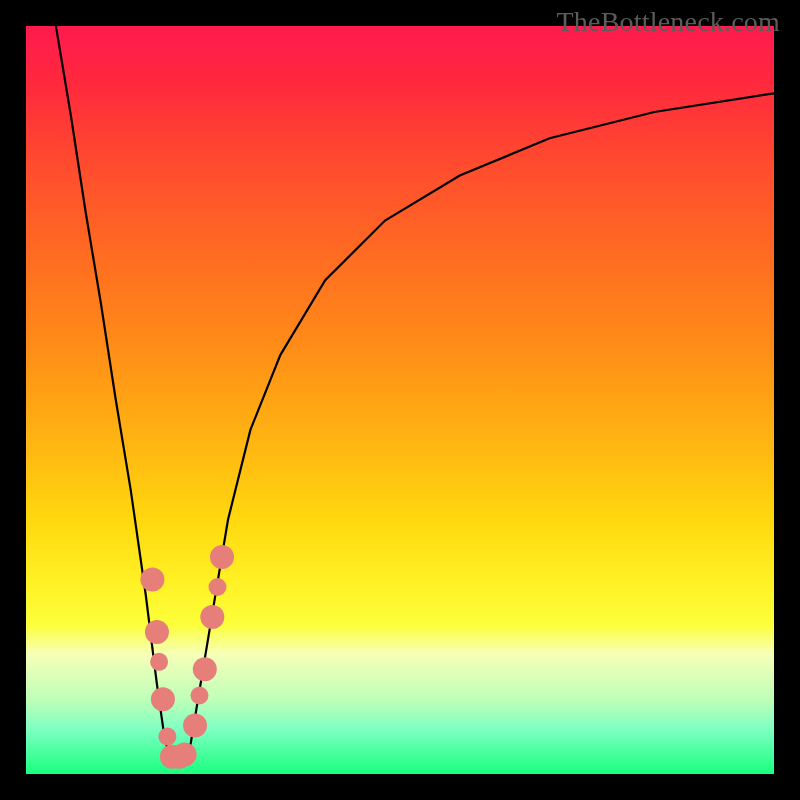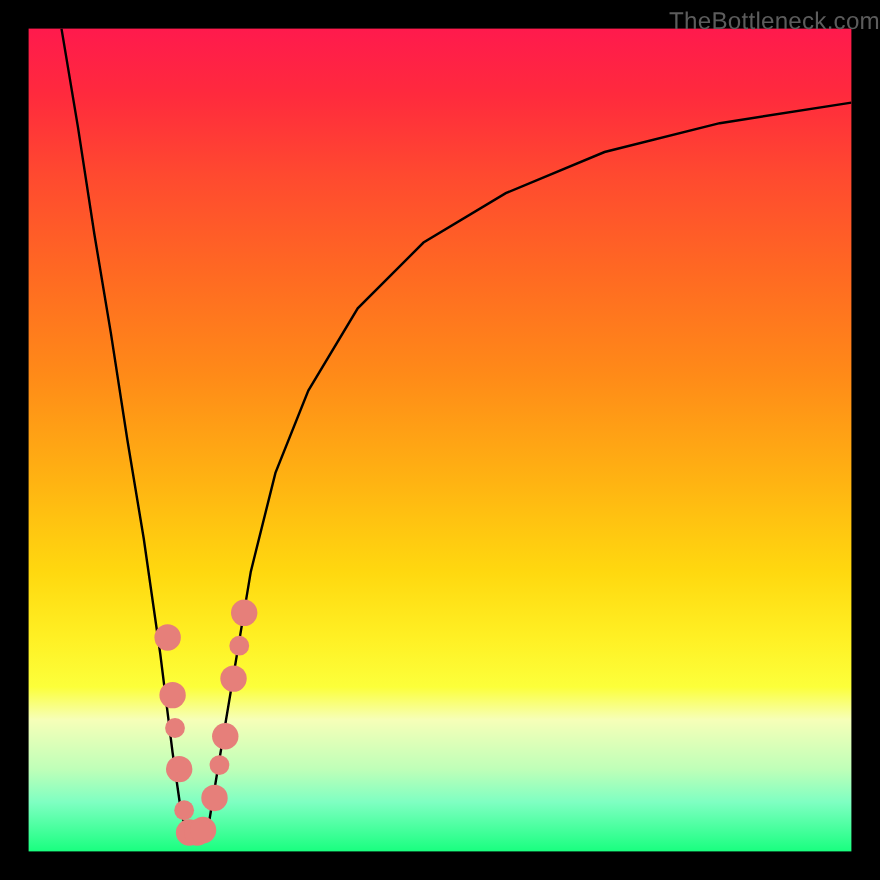--- a/index.html
+++ b/index.html
@@ -35,23 +35,23 @@
       #fff024 74%,
       #fcff3a 80%,
       #f6ffb8 84%,
       #bfffb8 90%,
       #7fffc2 94%,
       #19ff7f 100%);
   }
   .watermark {
     position: absolute;
     top: 6px;
-    right: 0;
-    font-family: Liberation Sans, sans-serif;
-    font-size: 22px;
+    right: 20px;
+    font-family: Liberation Serif, serif;
+    font-size: 28px;
     color: #5c5c5c;
     letter-spacing: 0.2px;
   }
   svg.curve {
     position: absolute;
     left: 0;
     top: 0;
     width: 748px;
     height: 748px;
   }

